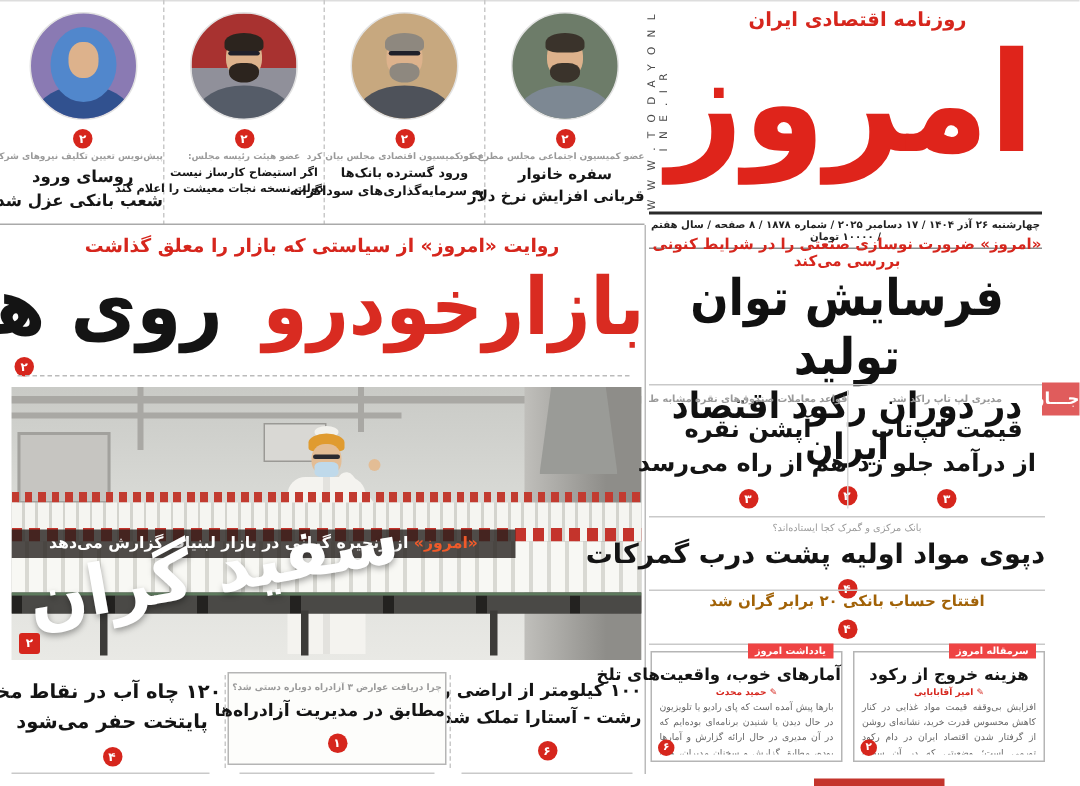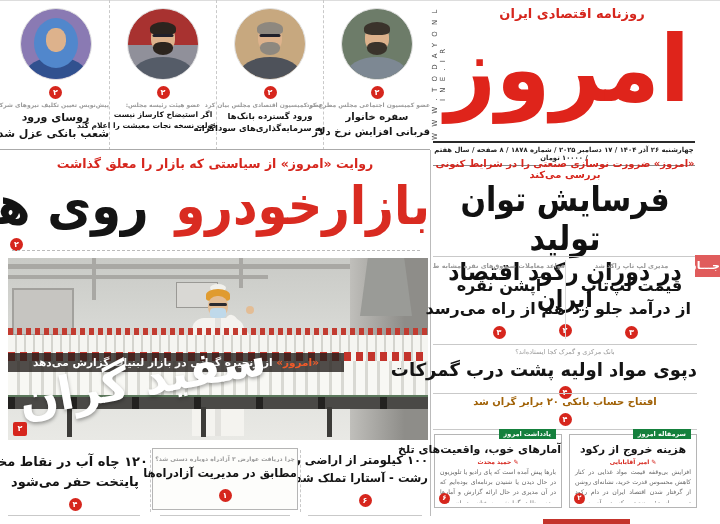--- a/index.html
+++ b/index.html
@@ -71,21 +71,21 @@
   .ptitle span{display:block;white-space:nowrap;}
   .pair .badge{margin-top:5px;}
   .customs{position:absolute;top:348px;left:433px;width:264px;text-align:center;cursor:pointer;}
   .ckicker{font-size:6.5px;color:#9a9a9a;font-weight:normal;}
   .ctitle{font-size:18px;font-weight:bold;color:#141414;margin-top:3px;white-space:nowrap;}
   .bank{position:absolute;top:396px;left:433px;width:264px;text-align:center;cursor:pointer;}
   .btitle{font-size:10px;font-weight:bold;color:#a16207;white-space:nowrap;}
   .obox-row{position:absolute;top:434px;left:433px;width:264px;display:flex;gap:7px;}
   .obox{position:relative;width:128px;height:74px;box-sizing:border-box;border:1px solid #b5b5b5;
         background:#fff;text-align:center;cursor:pointer;}
-  .otag{position:absolute;top:-6px;right:5px;background:#15803d;color:#fff;font-size:6.5px;
+  .otag{position:absolute;top:-6px;right:5px;background:#ef4444;color:#fff;font-size:6.5px;
         font-weight:bold;padding:1px 5px;}
   .otitle{font-size:11px;font-weight:bold;color:#141414;margin-top:8px;white-space:nowrap;}
   .oauthor{font-size:6px;color:#d6261d;font-weight:bold;margin-top:2px;}
   .obody{font-size:6.2px;color:#666;line-height:1.65;text-align:justify;padding:1px 5px 0;
          max-height:36px;overflow:hidden;}
   .obox .badge{position:absolute;left:4px;bottom:3px;width:11px;height:11px;line-height:11px;font-size:7px;}
   
   .photo{position:absolute;top:258px;left:8px;width:420px;height:182px;overflow:hidden;cursor:pointer;
          background:linear-gradient(180deg,#c9cac6 0%,#dadbd7 45%,#e9e9e5 100%);}
   .pipe{position:absolute;background:#a9a8a4;}

